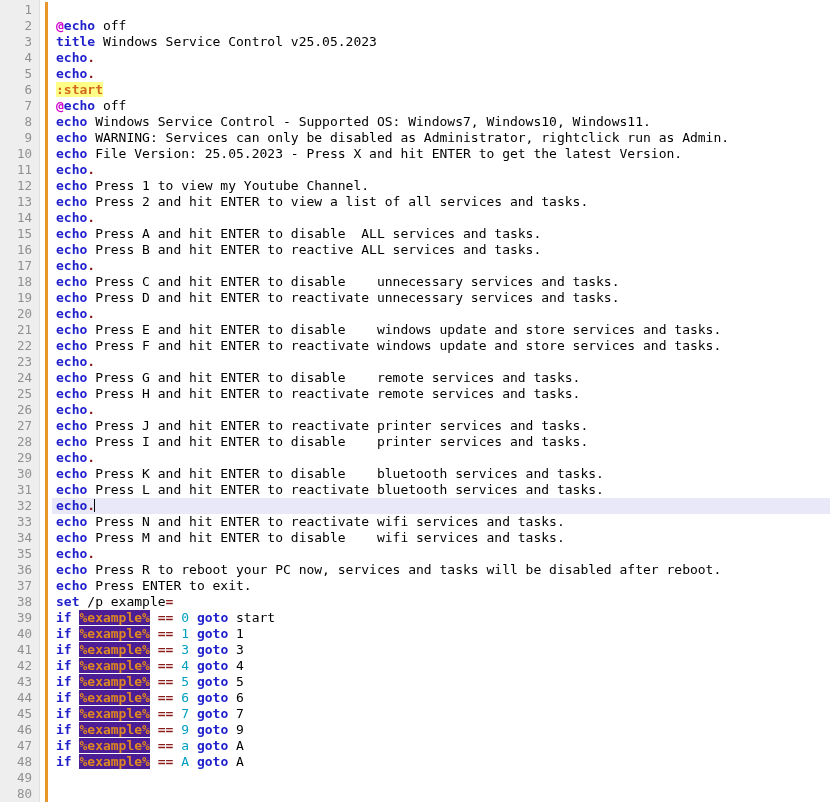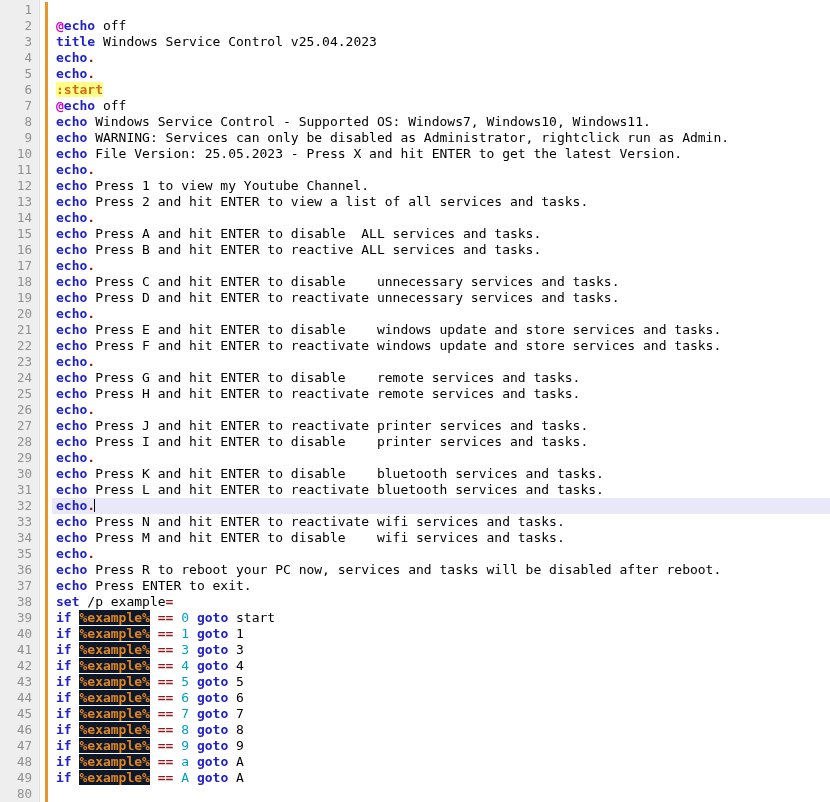--- a/index.html
+++ b/index.html
@@ -86,21 +86,21 @@
   .line.current {
     background: #e8e8f8;
   }
 
   
   .t-cmd      { color: #2222cc; font-weight: bold; }
   .t-at       { color: #cc00cc; font-weight: bold; }
   .t-plain    { color: #000000; }
   .t-op       { color: #8b1a1a; font-weight: bold; }
   .t-label    { color: #d2691e; font-weight: bold; background: #ffff88; }
-  .t-var      { color: #e08820; font-weight: bold; background: #0f172a; }
+  .t-var      { color: #e08820; font-weight: bold; background: #4c1d95; }
   .t-num      { color: #00a0c0; }
   .t-dot      { color: #8b1a1a; font-weight: bold; }
 
   
   .caret {
     display: inline-block;
     width: 1px;
     height: 13px;
     background: #000000;
     vertical-align: -2px;
@@ -164,21 +164,21 @@
       <div class="ln">49</div>
       <div class="ln">80</div>
     </div>
 
   <div class="foldbar">
     <div class="bracket" style="height: 800px;"></div>
   </div>
 
   <div class="code">
       <div class="line"><span class="t-at">@</span><span class="t-cmd">echo</span><span class="t-plain"> off</span></div>
-      <div class="line"><span class="t-cmd">title</span><span class="t-plain"> Windows Service Control v25.04.2023</span></div>
+      <div class="line"><span class="t-cmd">title</span><span class="t-plain"> Windows Service Control v25.05.2023</span></div>
       <div class="line"><span class="t-cmd">echo</span><span class="t-dot">.</span></div>
       <div class="line"><span class="t-cmd">echo</span><span class="t-dot">.</span></div>
       <div class="line"><span class="t-label">:start</span></div>
       <div class="line"><span class="t-at">@</span><span class="t-cmd">echo</span><span class="t-plain"> off</span></div>
       <div class="line"><span class="t-cmd">echo</span><span class="t-plain"> Windows Service Control - Supported OS: Windows7, Windows10, Windows11.</span></div>
       <div class="line"><span class="t-cmd">echo</span><span class="t-plain"> WARNING: Services can only be disabled as Administrator, rightclick run as Admin.</span></div>
       <div class="line"><span class="t-cmd">echo</span><span class="t-plain"> File Version: 25.05.2023 - Press X and hit ENTER to get the latest Version.</span></div>
       <div class="line"><span class="t-cmd">echo</span><span class="t-dot">.</span></div>
       <div class="line"><span class="t-cmd">echo</span><span class="t-plain"> Press 1 to view my Youtube Channel.</span></div>
       <div class="line"><span class="t-cmd">echo</span><span class="t-plain"> Press 2 and hit ENTER to view a list of all services and tasks.</span></div>
@@ -207,19 +207,18 @@
       <div class="line"><span class="t-cmd">echo</span><span class="t-plain"> Press R to reboot your PC now, services and tasks will be disabled after reboot.</span></div>
       <div class="line"><span class="t-cmd">echo</span><span class="t-plain"> Press ENTER to exit.</span></div>
       <div class="line"><span class="t-cmd">set</span><span class="t-plain"> /p example</span><span class="t-op">=</span></div>
       <div class="line"><span class="t-cmd">if</span><span class="t-plain"> </span><span class="t-var">%example%</span><span class="t-plain"> </span><span class="t-op">==</span><span class="t-plain"> </span><span class="t-num">0</span><span class="t-plain"> </span><span class="t-cmd">goto</span><span class="t-plain"> start</span></div>
       <div class="line"><span class="t-cmd">if</span><span class="t-plain"> </span><span class="t-var">%example%</span><span class="t-plain"> </span><span class="t-op">==</span><span class="t-plain"> </span><span class="t-num">1</span><span class="t-plain"> </span><span class="t-cmd">goto</span><span class="t-plain"> 1</span></div>
       <div class="line"><span class="t-cmd">if</span><span class="t-plain"> </span><span class="t-var">%example%</span><span class="t-plain"> </span><span class="t-op">==</span><span class="t-plain"> </span><span class="t-num">3</span><span class="t-plain"> </span><span class="t-cmd">goto</span><span class="t-plain"> 3</span></div>
       <div class="line"><span class="t-cmd">if</span><span class="t-plain"> </span><span class="t-var">%example%</span><span class="t-plain"> </span><span class="t-op">==</span><span class="t-plain"> </span><span class="t-num">4</span><span class="t-plain"> </span><span class="t-cmd">goto</span><span class="t-plain"> 4</span></div>
       <div class="line"><span class="t-cmd">if</span><span class="t-plain"> </span><span class="t-var">%example%</span><span class="t-plain"> </span><span class="t-op">==</span><span class="t-plain"> </span><span class="t-num">5</span><span class="t-plain"> </span><span class="t-cmd">goto</span><span class="t-plain"> 5</span></div>
       <div class="line"><span class="t-cmd">if</span><span class="t-plain"> </span><span class="t-var">%example%</span><span class="t-plain"> </span><span class="t-op">==</span><span class="t-plain"> </span><span class="t-num">6</span><span class="t-plain"> </span><span class="t-cmd">goto</span><span class="t-plain"> 6</span></div>
       <div class="line"><span class="t-cmd">if</span><span class="t-plain"> </span><span class="t-var">%example%</span><span class="t-plain"> </span><span class="t-op">==</span><span class="t-plain"> </span><span class="t-num">7</span><span class="t-plain"> </span><span class="t-cmd">goto</span><span class="t-plain"> 7</span></div>
-      <div class="line"><span class="t-cmd">if</span><span class="t-plain"> </span><span class="t-var">%example%</span><span class="t-plain"> </span><span class="t-op">==</span><span class="t-plain"> </span><span class="t-num">8</span><span class="t-plain"> </span><span class="t-cmd">goto</span><span class="t-plain"> 8</span></div>
       <div class="line"><span class="t-cmd">if</span><span class="t-plain"> </span><span class="t-var">%example%</span><span class="t-plain"> </span><span class="t-op">==</span><span class="t-plain"> </span><span class="t-num">9</span><span class="t-plain"> </span><span class="t-cmd">goto</span><span class="t-plain"> 9</span></div>
       <div class="line"><span class="t-cmd">if</span><span class="t-plain"> </span><span class="t-var">%example%</span><span class="t-plain"> </span><span class="t-op">==</span><span class="t-plain"> </span><span class="t-num">a</span><span class="t-plain"> </span><span class="t-cmd">goto</span><span class="t-plain"> A</span></div>
       <div class="line"><span class="t-cmd">if</span><span class="t-plain"> </span><span class="t-var">%example%</span><span class="t-plain"> </span><span class="t-op">==</span><span class="t-plain"> </span><span class="t-num">A</span><span class="t-plain"> </span><span class="t-cmd">goto</span><span class="t-plain"> A</span></div>
     </div>
 
 </div>
 
 </body></html>

